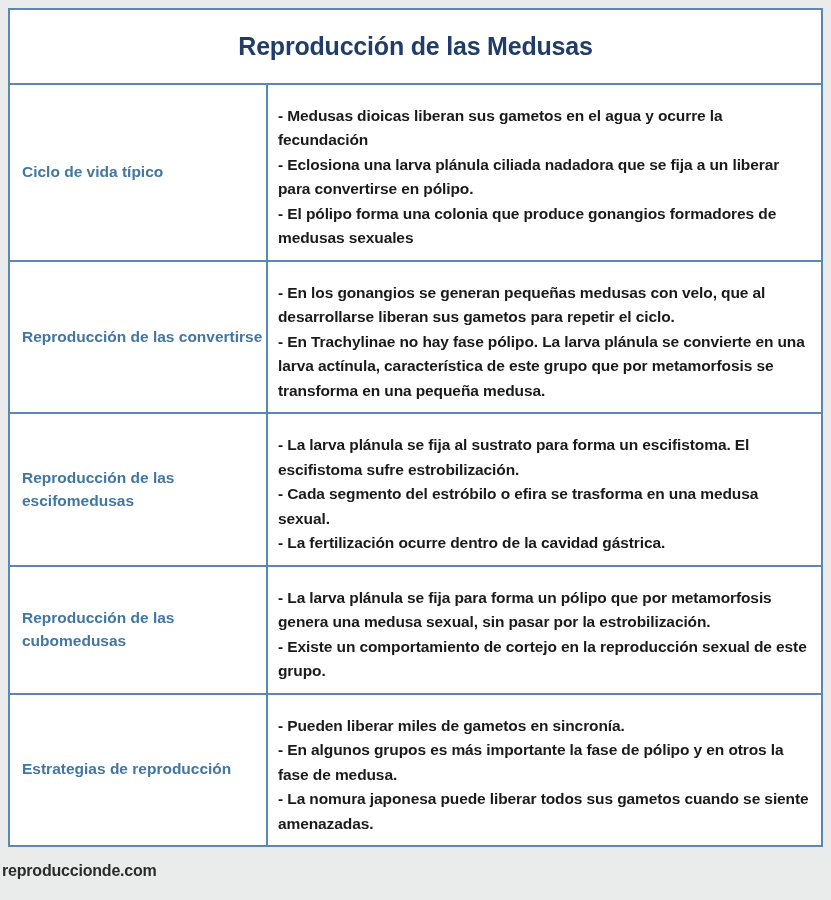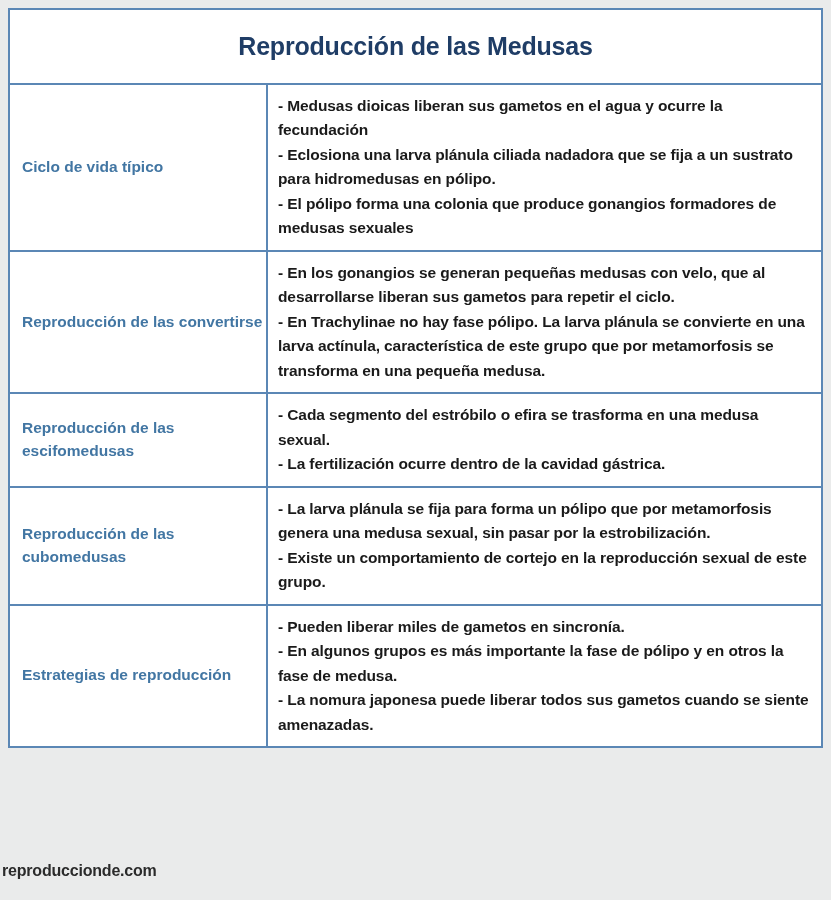--- a/index.html
+++ b/index.html
@@ -71,21 +71,21 @@
   .label-text {
     font-size: 15.5px;
     font-weight: bold;
     color: #4276a3;
     line-height: 1.48;
   }
 
   .cell-content {
     flex: 1 1 auto;
     box-sizing: border-box;
-    padding: 9px 10px 9px 10px;
+    padding: 19px 10px 9px 10px;
     display: flex;
     flex-direction: column;
     justify-content: flex-end;
   }
 
   .bullet-line {
     font-size: 15.5px;
     font-weight: bold;
     color: #1a1a1a;
     line-height: 1.58;
@@ -112,40 +112,41 @@
     <div class="title-row">
       <div class="title-text">Reproducción de las Medusas</div>
     </div>
 
     <div class="row">
       <div class="cell-label">
         <div class="label-text">Ciclo de vida típico</div>
       </div>
       <div class="cell-content">
         <div class="bullet-line">- Medusas dioicas liberan sus gametos en el agua y ocurre la fecundación</div>
-        <div class="bullet-line">- Eclosiona una larva plánula ciliada nadadora que se fija a un sustrato para hidromedusas en pólipo.</div>
+        <div class="bullet-line">- Eclosiona una larva plánula ciliada nadadora que se fija a un liberar para convertirse en pólipo.</div>
         <div class="bullet-line">- El pólipo forma una colonia que produce gonangios formadores de medusas sexuales</div>
       </div>
     </div>
 
     <div class="row">
       <div class="cell-label">
         <div class="label-text">Reproducción de las convertirse</div>
       </div>
       <div class="cell-content">
         <div class="bullet-line">- En los gonangios se generan pequeñas medusas con velo, que al desarrollarse liberan sus gametos para repetir el ciclo.</div>
         <div class="bullet-line">- En Trachylinae no hay fase pólipo. La larva plánula se convierte en una larva actínula, característica de este grupo que por metamorfosis se transforma en una pequeña medusa.</div>
       </div>
     </div>
 
     <div class="row">
       <div class="cell-label">
         <div class="label-text">Reproducción de las escifomedusas</div>
       </div>
       <div class="cell-content">
+        <div class="bullet-line">- La larva plánula se fija al sustrato para forma un escifistoma. El escifistoma sufre estrobilización.</div>
         <div class="bullet-line">- Cada segmento del estróbilo o efira se trasforma en una medusa sexual.</div>
         <div class="bullet-line">- La fertilización ocurre dentro de la cavidad gástrica.</div>
       </div>
     </div>
 
     <div class="row">
       <div class="cell-label">
         <div class="label-text">Reproducción de las cubomedusas</div>
       </div>
       <div class="cell-content">

